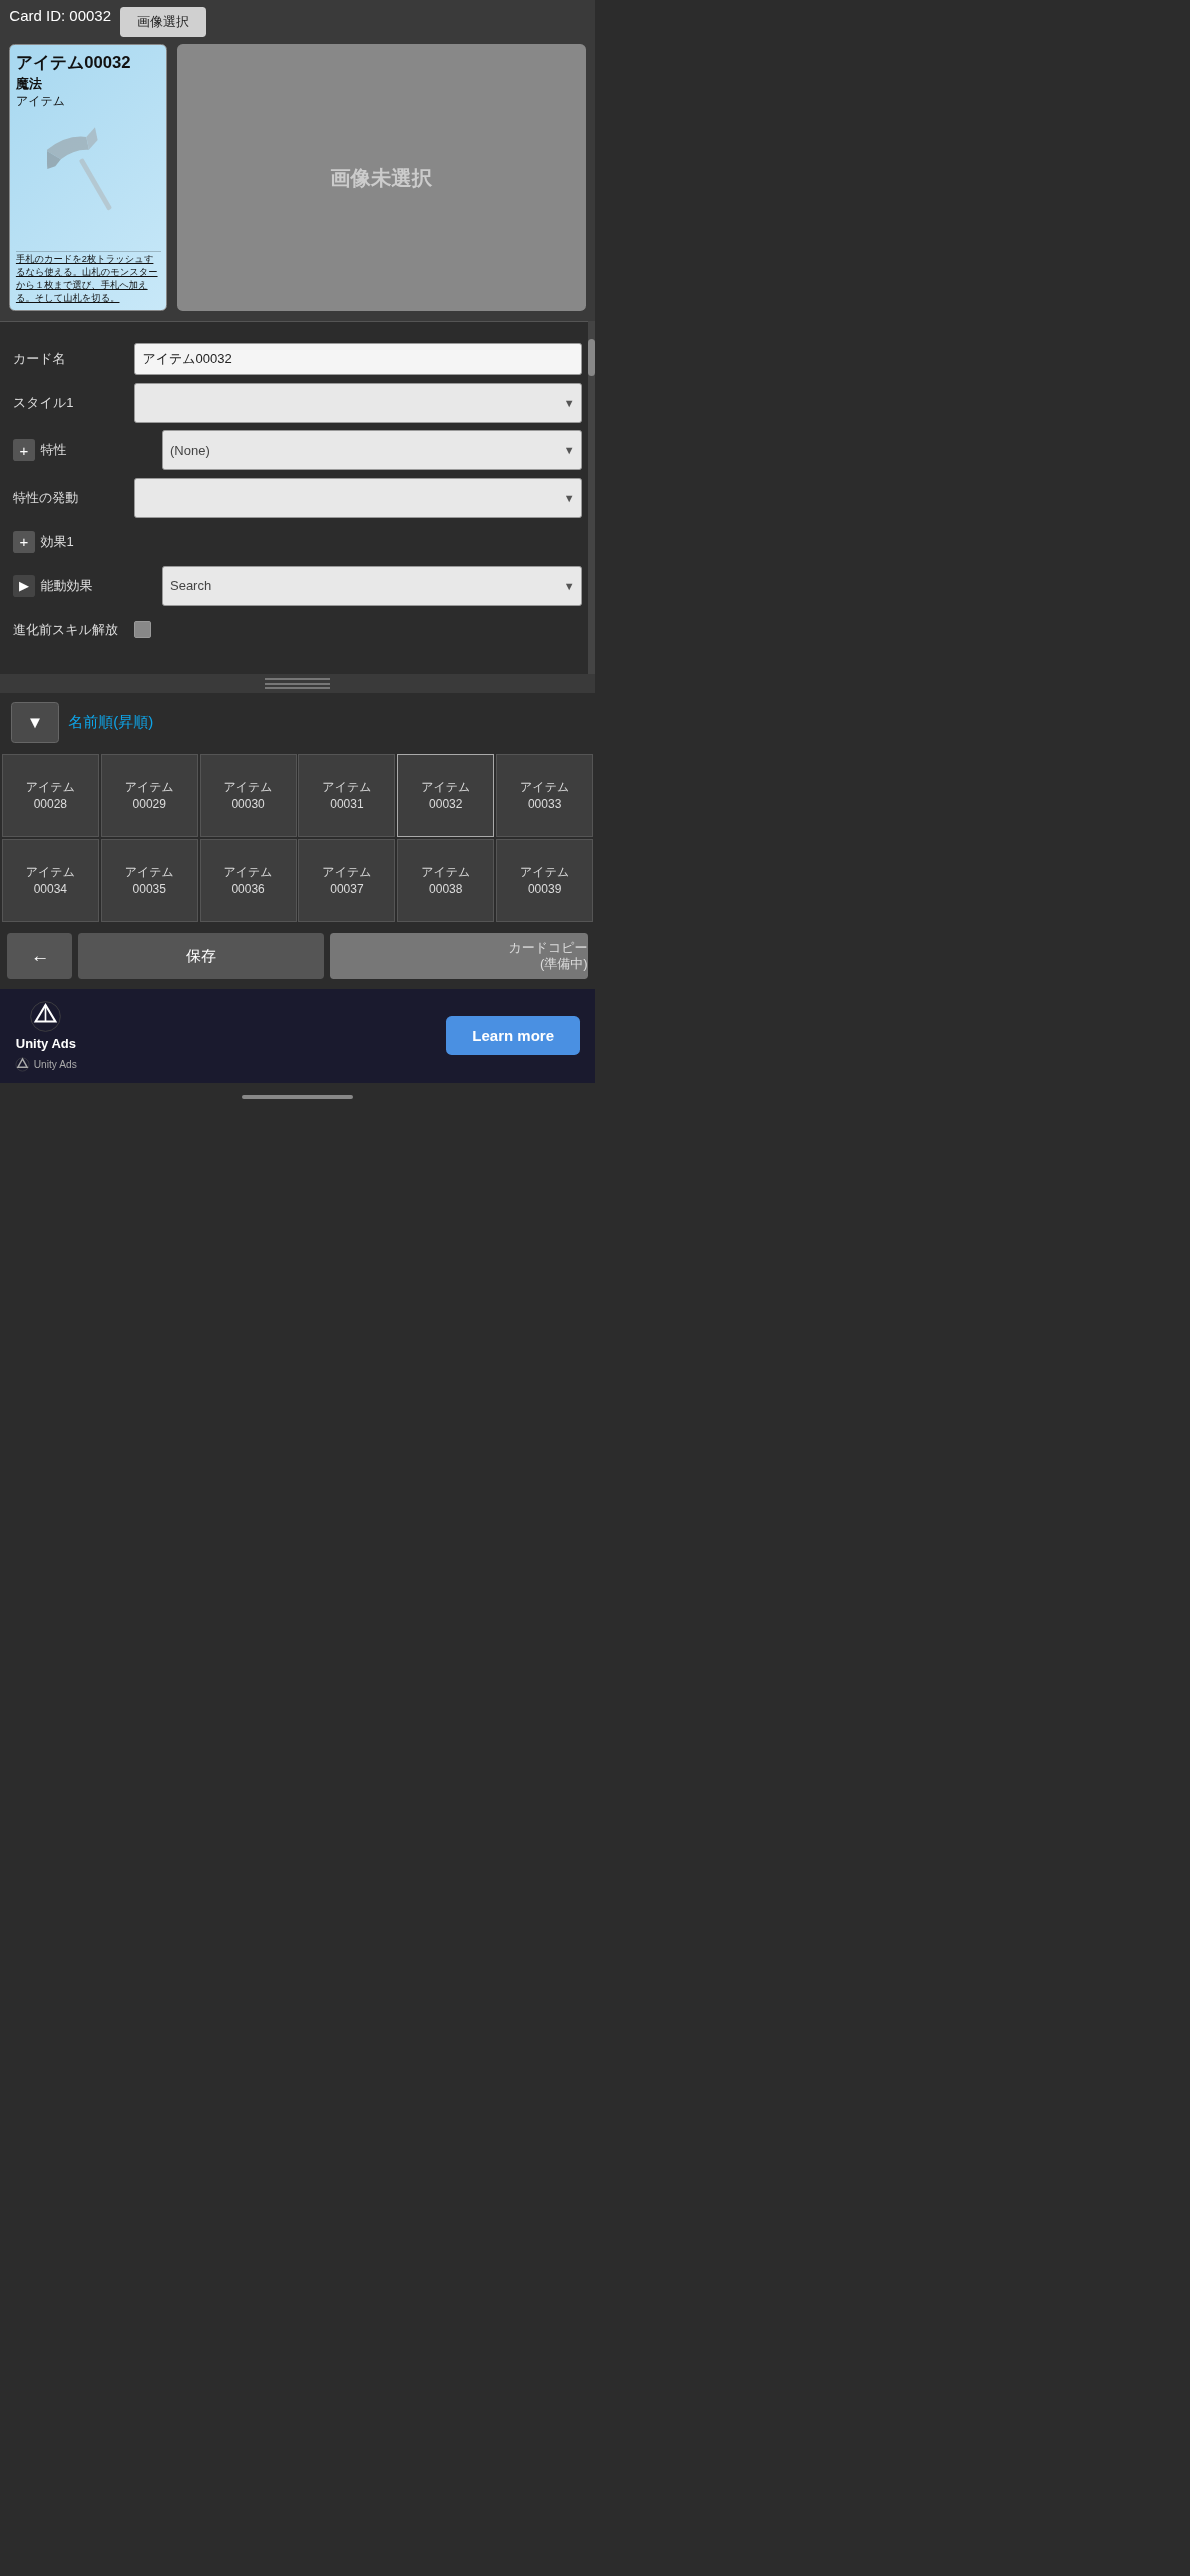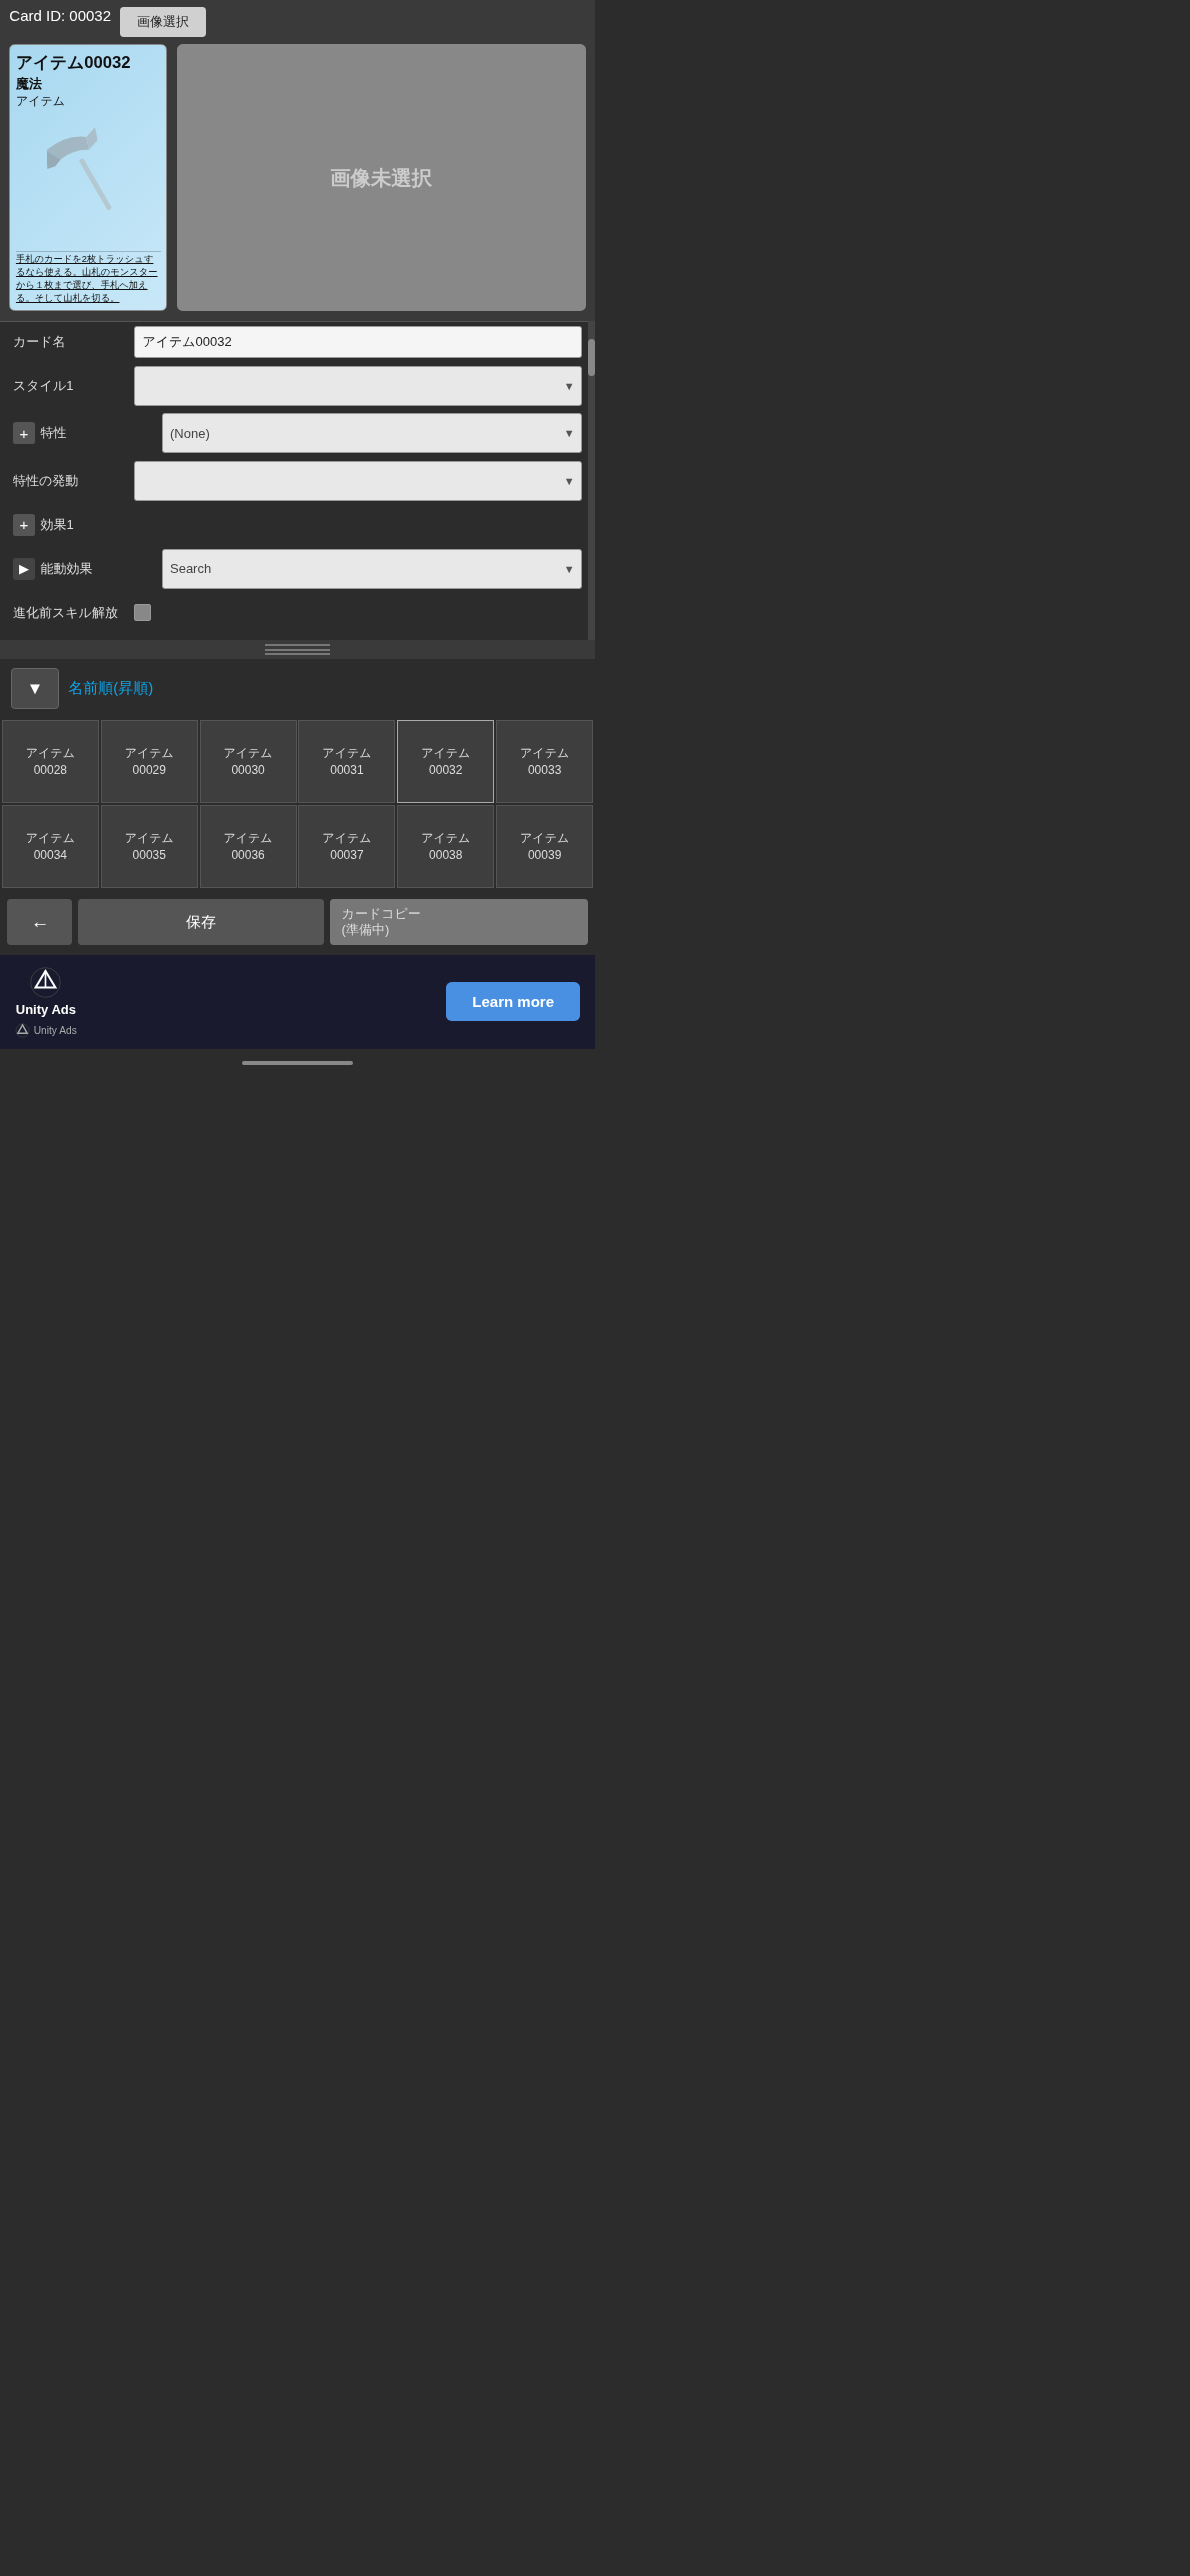--- a/index.html
+++ b/index.html
@@ -107,21 +107,21 @@
     }
     .no-image-text {
       font-size: 20.4px;
       color: #ccc;
       font-weight: bold;
     }
 
     
     .form-section {
       background: #2c2c2c;
-      padding: 4px 13px;
+      padding: 21px 13px;
       border-top: 0.9px solid #555;
     }
     .form-row {
       display: flex;
       align-items: center;
       margin-bottom: 7.4px;
       min-height: 33px;
     }
     .form-label {
       width: 121px;
@@ -300,21 +300,21 @@
     .copy-btn {
       flex: 1;
       height: 46px;
       background: #777;
       border: none;
       border-radius: 3.7px;
       color: #ddd;
       font-size: 13px;
       cursor: pointer;
       line-height: 1.3;
-      text-align: left;
+      text-align: right;
       padding-left: 12px;
     }
 
     
     .ads-banner {
       background: #1a1a2e;
       display: flex;
       align-items: center;
       padding: 11px 15px;
       gap: 11px;

